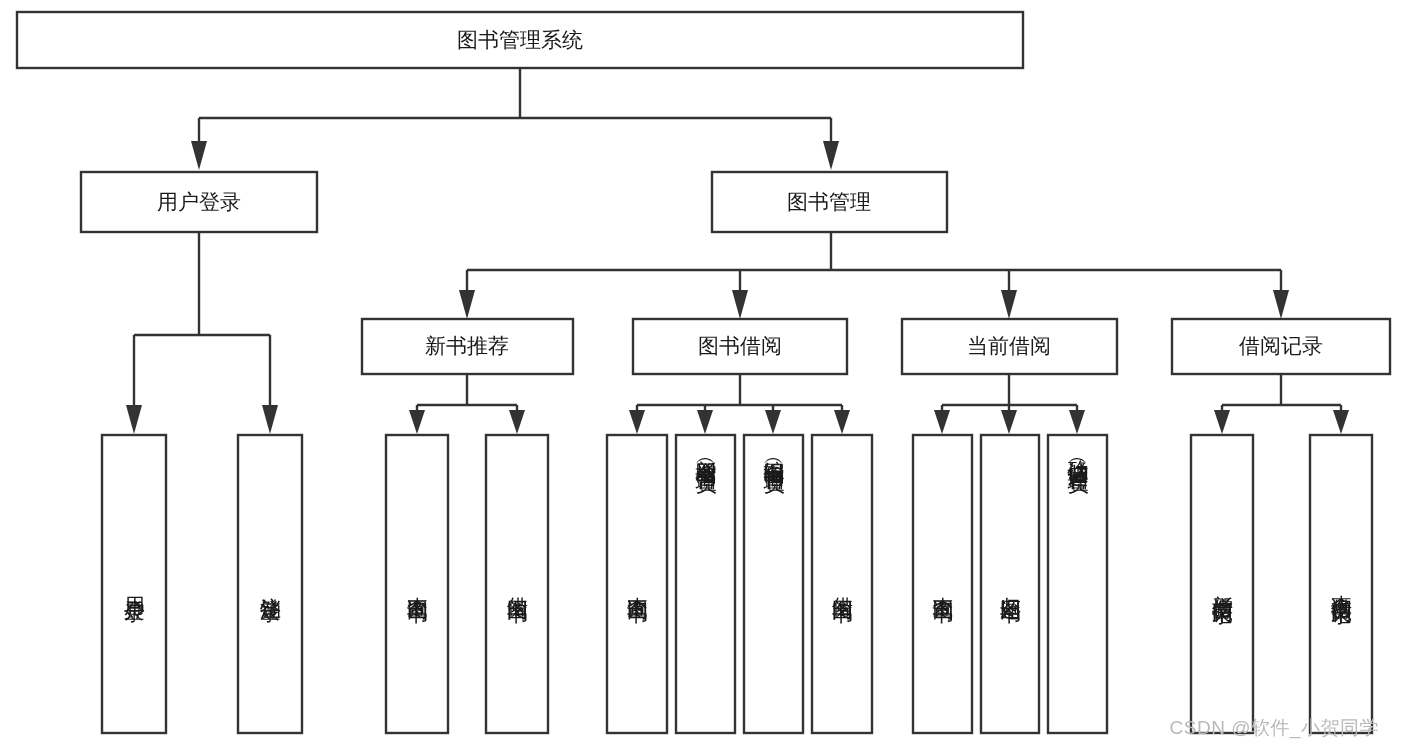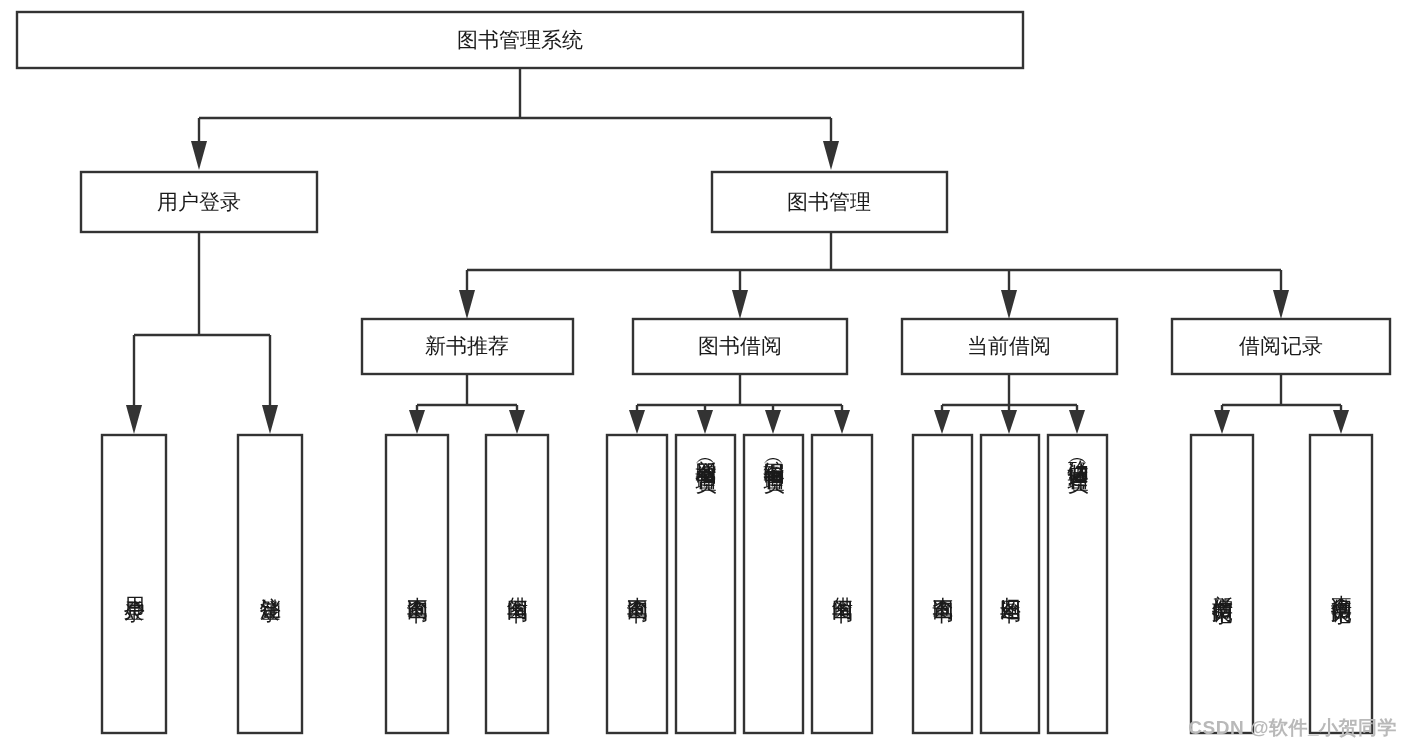--- a/index.html
+++ b/index.html
@@ -61,28 +61,27 @@
     text-orientation: upright;
     font-family: "Liberation Sans", "DejaVu Sans", sans-serif;
     font-size: 21px;
     line-height: 1.18;
     letter-spacing: 2px;
     color: #1a1a1a;
     white-space: nowrap;
   }
   .watermark {
     position: absolute;
-    right: 8px;
+    right: 26px;
     bottom: 6px;
     font-family: "Liberation Sans", "DejaVu Sans", sans-serif;
     font-size: 19px;
     color: #b9b9b9;
     letter-spacing: 0.5px;
     white-space: nowrap;
-    font-weight: bold;
   }
 </style>
 </head>
 <body>
 
 <div id="diagram-root">
 
   <svg id="flowchart" viewBox="0 0 1405 747">
 
     <g>

